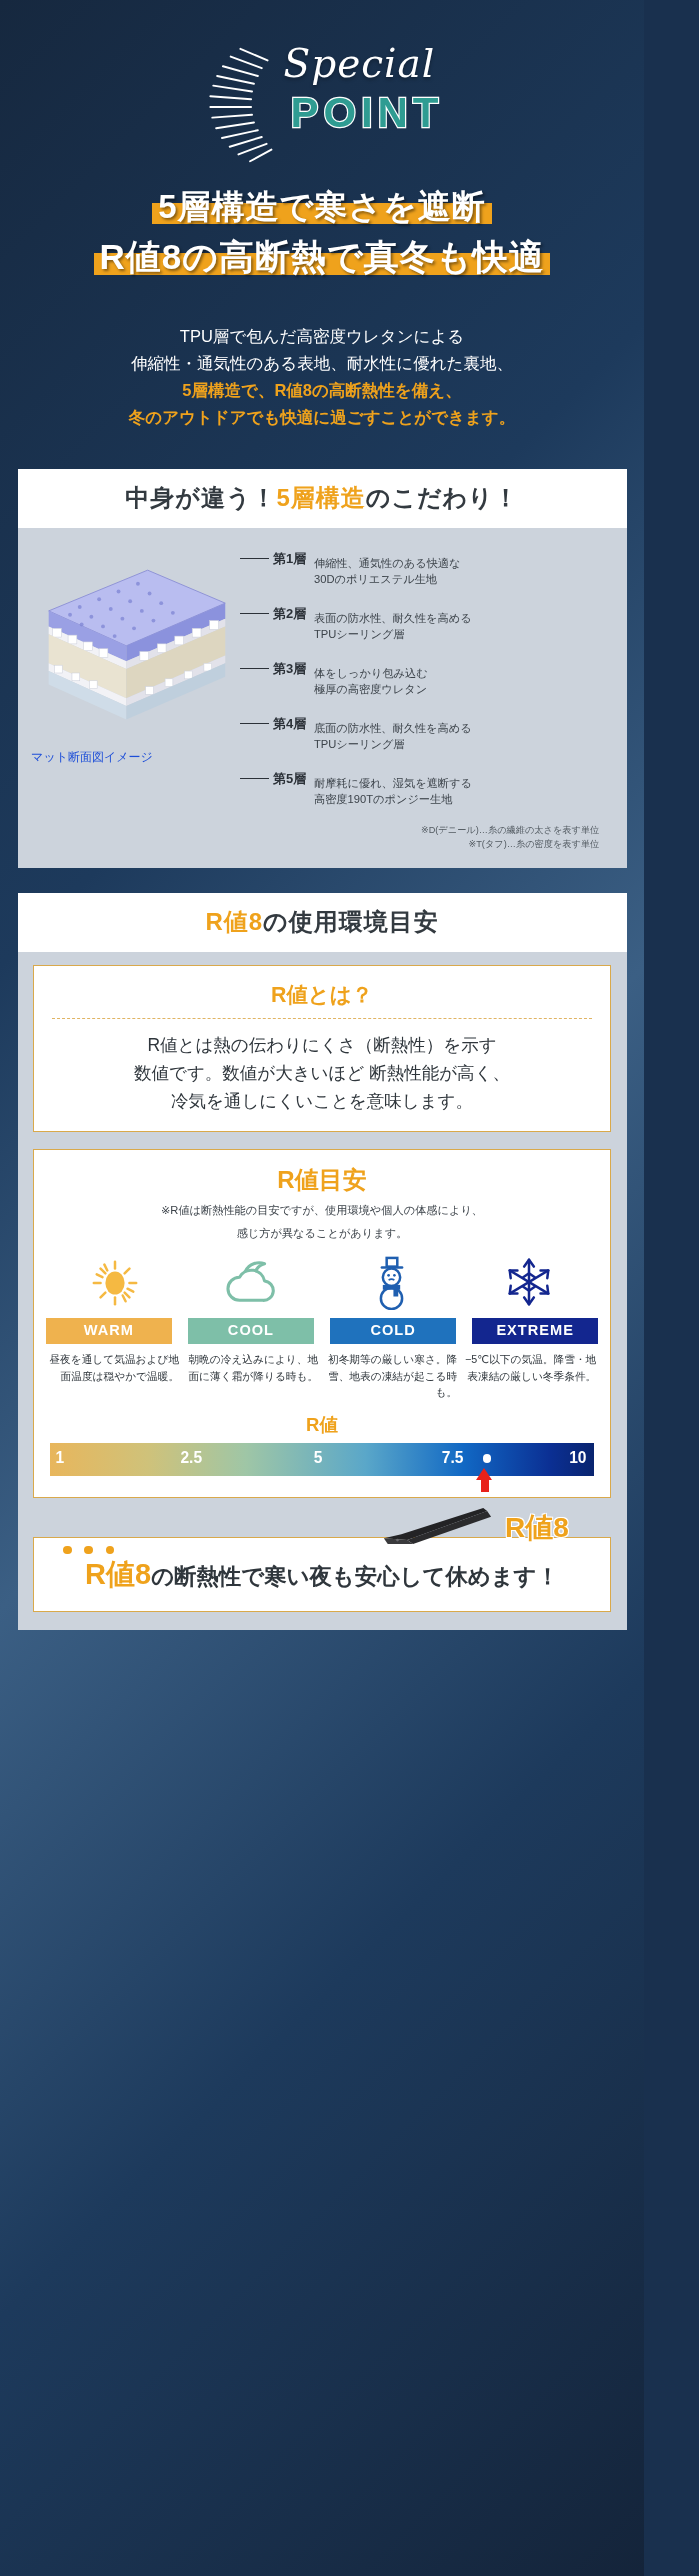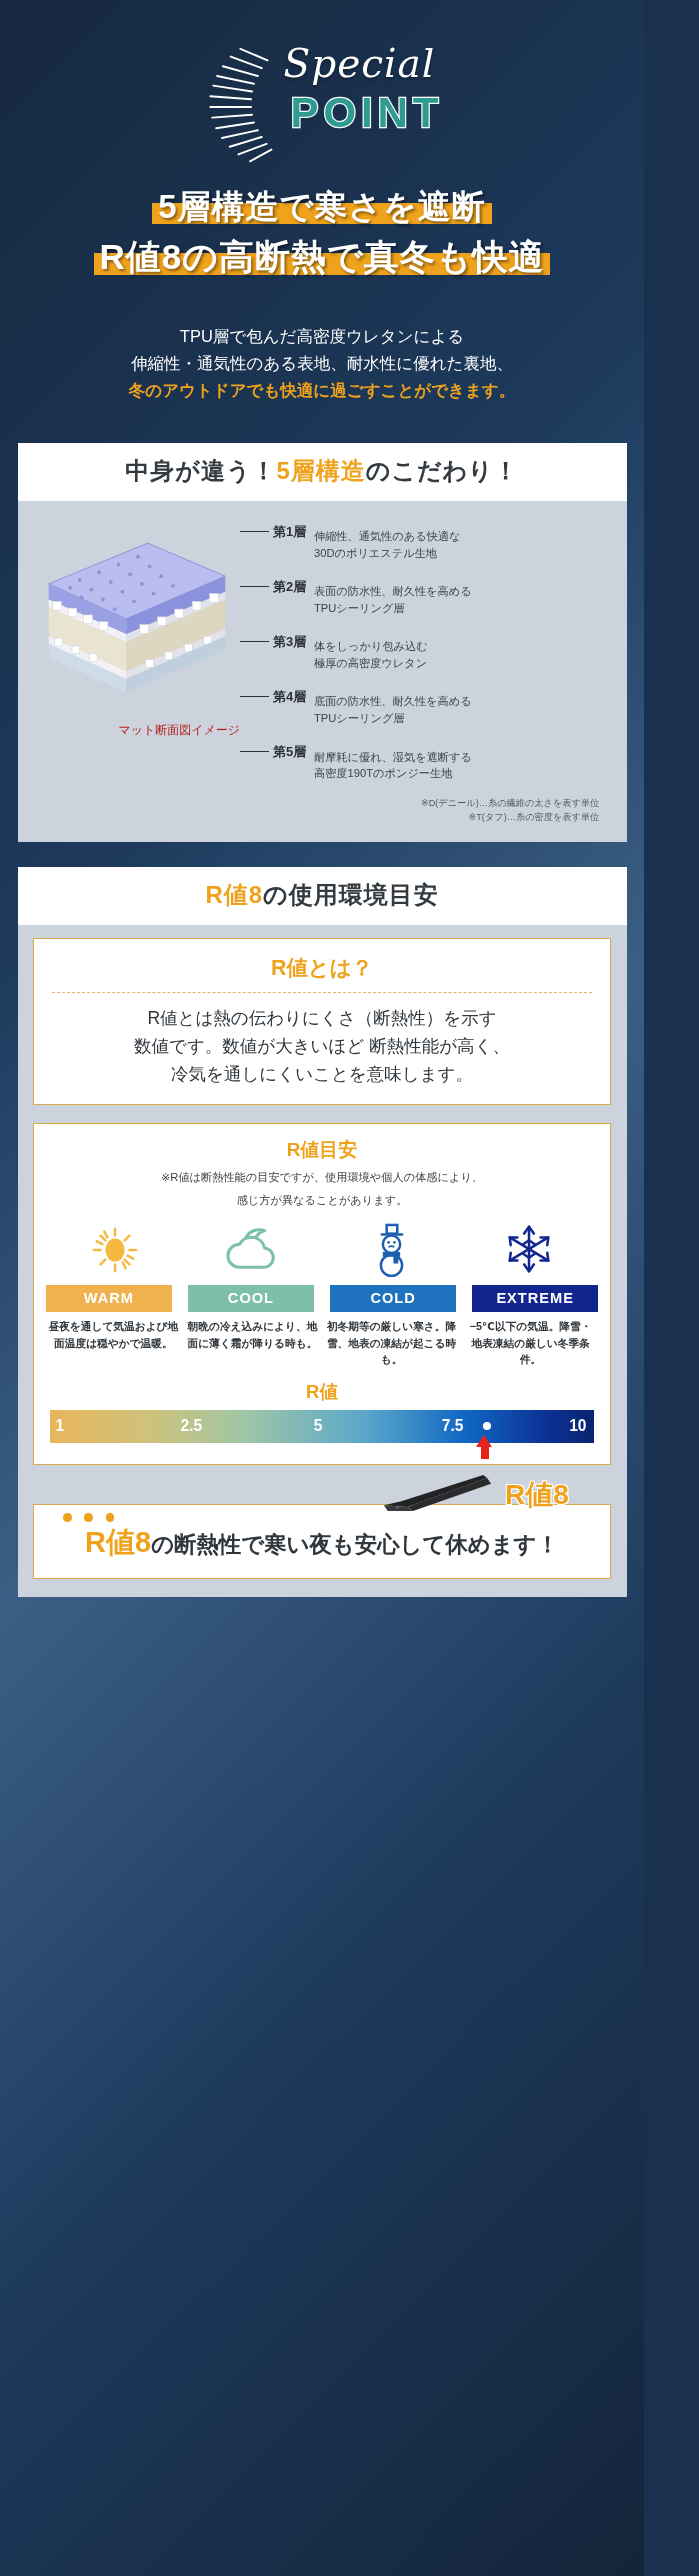--- a/index.html
+++ b/index.html
@@ -43,47 +43,47 @@
 
   
   .panel { margin: 0 17.5px; background: #ccd3dc; padding-bottom: 17.5px; }
   .panel-title { background: #ffffff; text-align: center; padding: 12.6px 0 13.6px; }
   .panel-title .t { font-size: 24px; font-weight: bold; color: #333a40; letter-spacing: 1px; }
   .panel-title .o { color: #efa21c; }
 
   
   .layer-area { display: flex; padding: 15.6px 13.6px 0 13.6px; }
   .mat-col { width: 209px; position: relative; }
-  .mat-caption { text-align: right; font-size: 12px; color: #b91c1c; margin-top: 7.8px; }
+  .mat-caption { text-align: left; font-size: 12px; color: #1d4ed8; margin-top: 7.8px; }
   .labels-col { flex: 1; position: relative; padding-top: 3.9px; }
   .lrow { display: flex; align-items: flex-start; margin-bottom: 14.6px; }
   .lrow .lead-line { width: 29px; height: 1px; background: #2b3138; margin-top: 10.7px; margin-right: 3.9px; }
   .lnum { font-size: 13px; font-weight: bold; color: #2b3138; white-space: nowrap; width: 41px; padding-top: 2.9px;}
   .ldesc { font-size: 11.2px; color: #3c434a; line-height: 1.45; margin-top: 8px; }
   .notes { padding: 1.9px 13.6px 0 0; text-align: right; }
   .notes div { font-size: 9.2px; color: #525a61; line-height: 1.45; }
 
   
   .rsec { margin-top: 25px; }
   .card { background: #ffffff; border: 1.5px solid #d9a94b; margin: 13.6px 15.6px 0 15.6px; padding: 13.6px 11.7px 15.6px; }
   .card-h { text-align: center; font-size: 21.4px; font-weight: bold; color: #efa21c; }
   .dash { border-top: 1.9px dashed #e0b464; margin: 9.7px 5.8px 11.7px; }
   .card-body { text-align: center; font-size: 17.5px; color: #2f363c; line-height: 1.6; }
 
-  .card2-h { text-align: center; font-size: 19px; font-weight: bold; color: #efa21c; }
+  .card2-h { text-align: center; font-size: 24px; font-weight: bold; color: #efa21c; }
   .card2-note { text-align: center; font-size: 11.2px; color: #3b4249; line-height: 1.55; margin-top: 5.8px; }
 
   .icons { display: flex; margin-top: 13.6px; }
   .icell { flex: 1; text-align: center; }
   .icell svg { display: block; margin: 0 auto; }
   .badges { display: flex; margin-top: 7.8px; gap: 16px; }
   .badge { flex: 1; text-align: center; color: #fff; font-weight: bold; font-size: 14.6px;
            letter-spacing: 1px; padding: 4.9px 0 5.8px; }
   .descs { display: flex; margin-top: 6.8px; gap: 3.9px; }
-  .dcell { flex: 1; font-size: 10.7px; color: #2f363c; line-height: 1.55; text-align: center; padding: 0 1.9px; font-weight: bold; }
+  .dcell { flex: 1; font-size: 10.7px; color: #2f363c; line-height: 1.55; text-align: right; padding: 0 1.9px; }
 
   .rv-title { text-align: center; font-size: 18.5px; font-weight: bold; color: #efa21c; margin-top: 11px; }
   .scale-wrap { position: relative; margin: 5.8px 3.9px 0; }
   .scale { position: relative; height: 33px;
     background: linear-gradient(90deg,#e8b65c 0%,#cfc27a 18%,#9fc6a6 36%,#5aa7c9 58%,#1168c4 76%,#0b2f93 92%,#09246f 100%); }
   .tick { position: absolute; top: 6.8px; font-size: 15.6px; font-weight: bold; color: #fff; }
   .dot { position: absolute; width: 8.7px; height: 8.7px; border-radius: 50%; background: #fff; top: 11.7px; }
   .arrow { position: absolute; width: 0; height: 0; }
   .arrow-up { border-left: 8.7px solid transparent; border-right: 8.7px solid transparent; border-bottom: 12.6px solid #e8221a; }
   .arrow-stem { position: absolute; width: 7.8px; height: 14.6px; background: #e8221a; }
@@ -132,20 +132,21 @@
       </div><br>
       <div class="hl-row">
         <div class="hl-band"></div>
         <div class="hl-text big">R値8の高断熱で真冬も快適</div>
       </div>
     </div>
 
     <div class="lead">
       <p>TPU層で包んだ高密度ウレタンによる</p>
       <p>伸縮性・通気性のある表地、耐水性に優れた裏地、</p>
+      <p class="accent">5層構造で、R値8の高断熱性を備え、</p>
       <p class="accent">冬のアウトドアでも快適に過ごすことができます。</p>
     </div>
   </div>
 
   <div class="panel" style="margin-top:39px;">
     <div class="panel-title">
       <span class="t">中身が違う！</span><span class="t o">5層構造</span><span class="t">のこだわり！</span>
     </div>
 
     <div class="layer-area">

